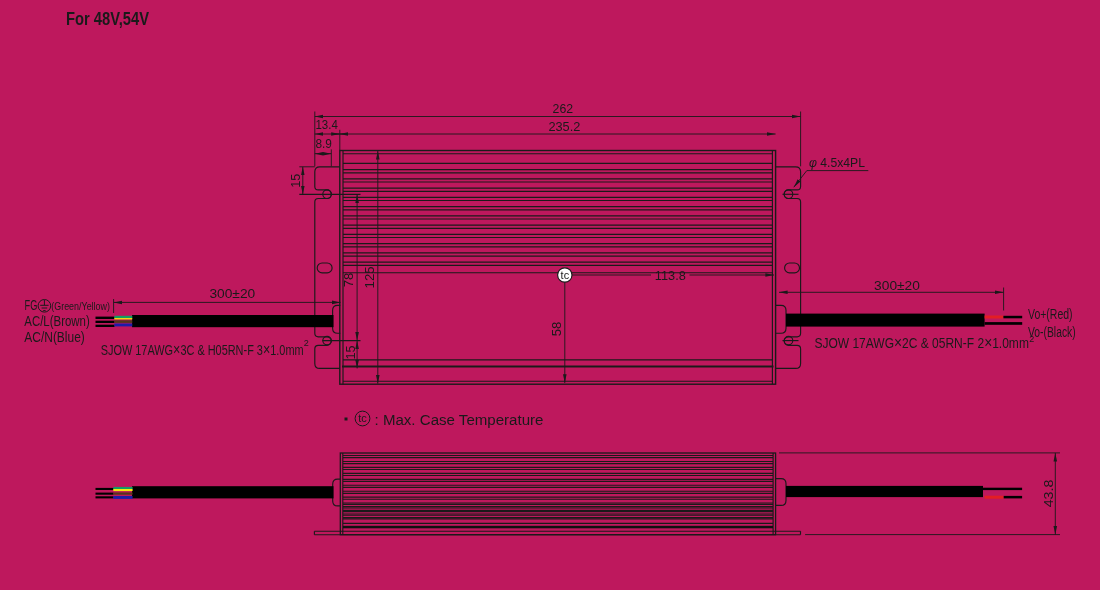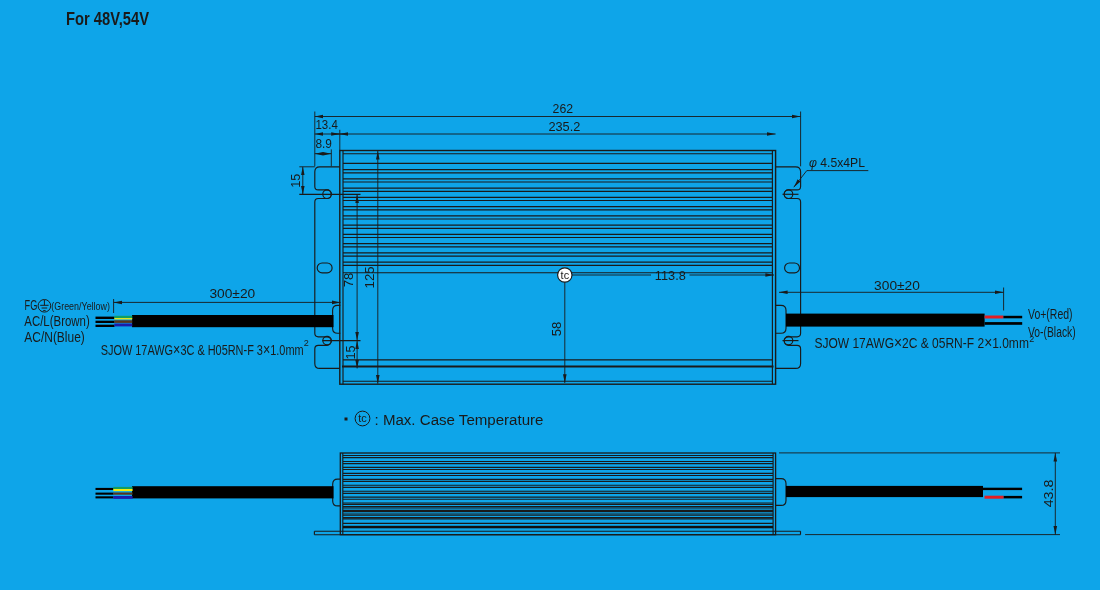--- a/index.html
+++ b/index.html
@@ -1,15 +1,15 @@
 <!DOCTYPE html>
 <html><head><meta charset="utf-8">
 <style>
   html,body{margin:0;padding:0;background:#fff;}
-  #page{position:relative;width:1100px;height:590px;background:#0ea5e9;overflow:hidden;}
+  #page{position:relative;width:1100px;height:590px;background:#be185d;overflow:hidden;}
   svg{display:block;}
   text{font-family:"Liberation Sans",sans-serif;fill:#1a1a1a;}
 </style></head>
 <body>
 <div id="page">
 <svg width="1100" height="590" viewBox="0 0 1100 590">
 <defs>
 <marker id="ar" orient="auto-start-reverse" markerUnits="userSpaceOnUse" markerWidth="12" markerHeight="8" refX="8.6" refY="4" viewBox="0 0 12 8">
   <path d="M8.6,4 L0,2.2 L0,5.8 z" fill="#1a1a1a"></path>
 </marker>

